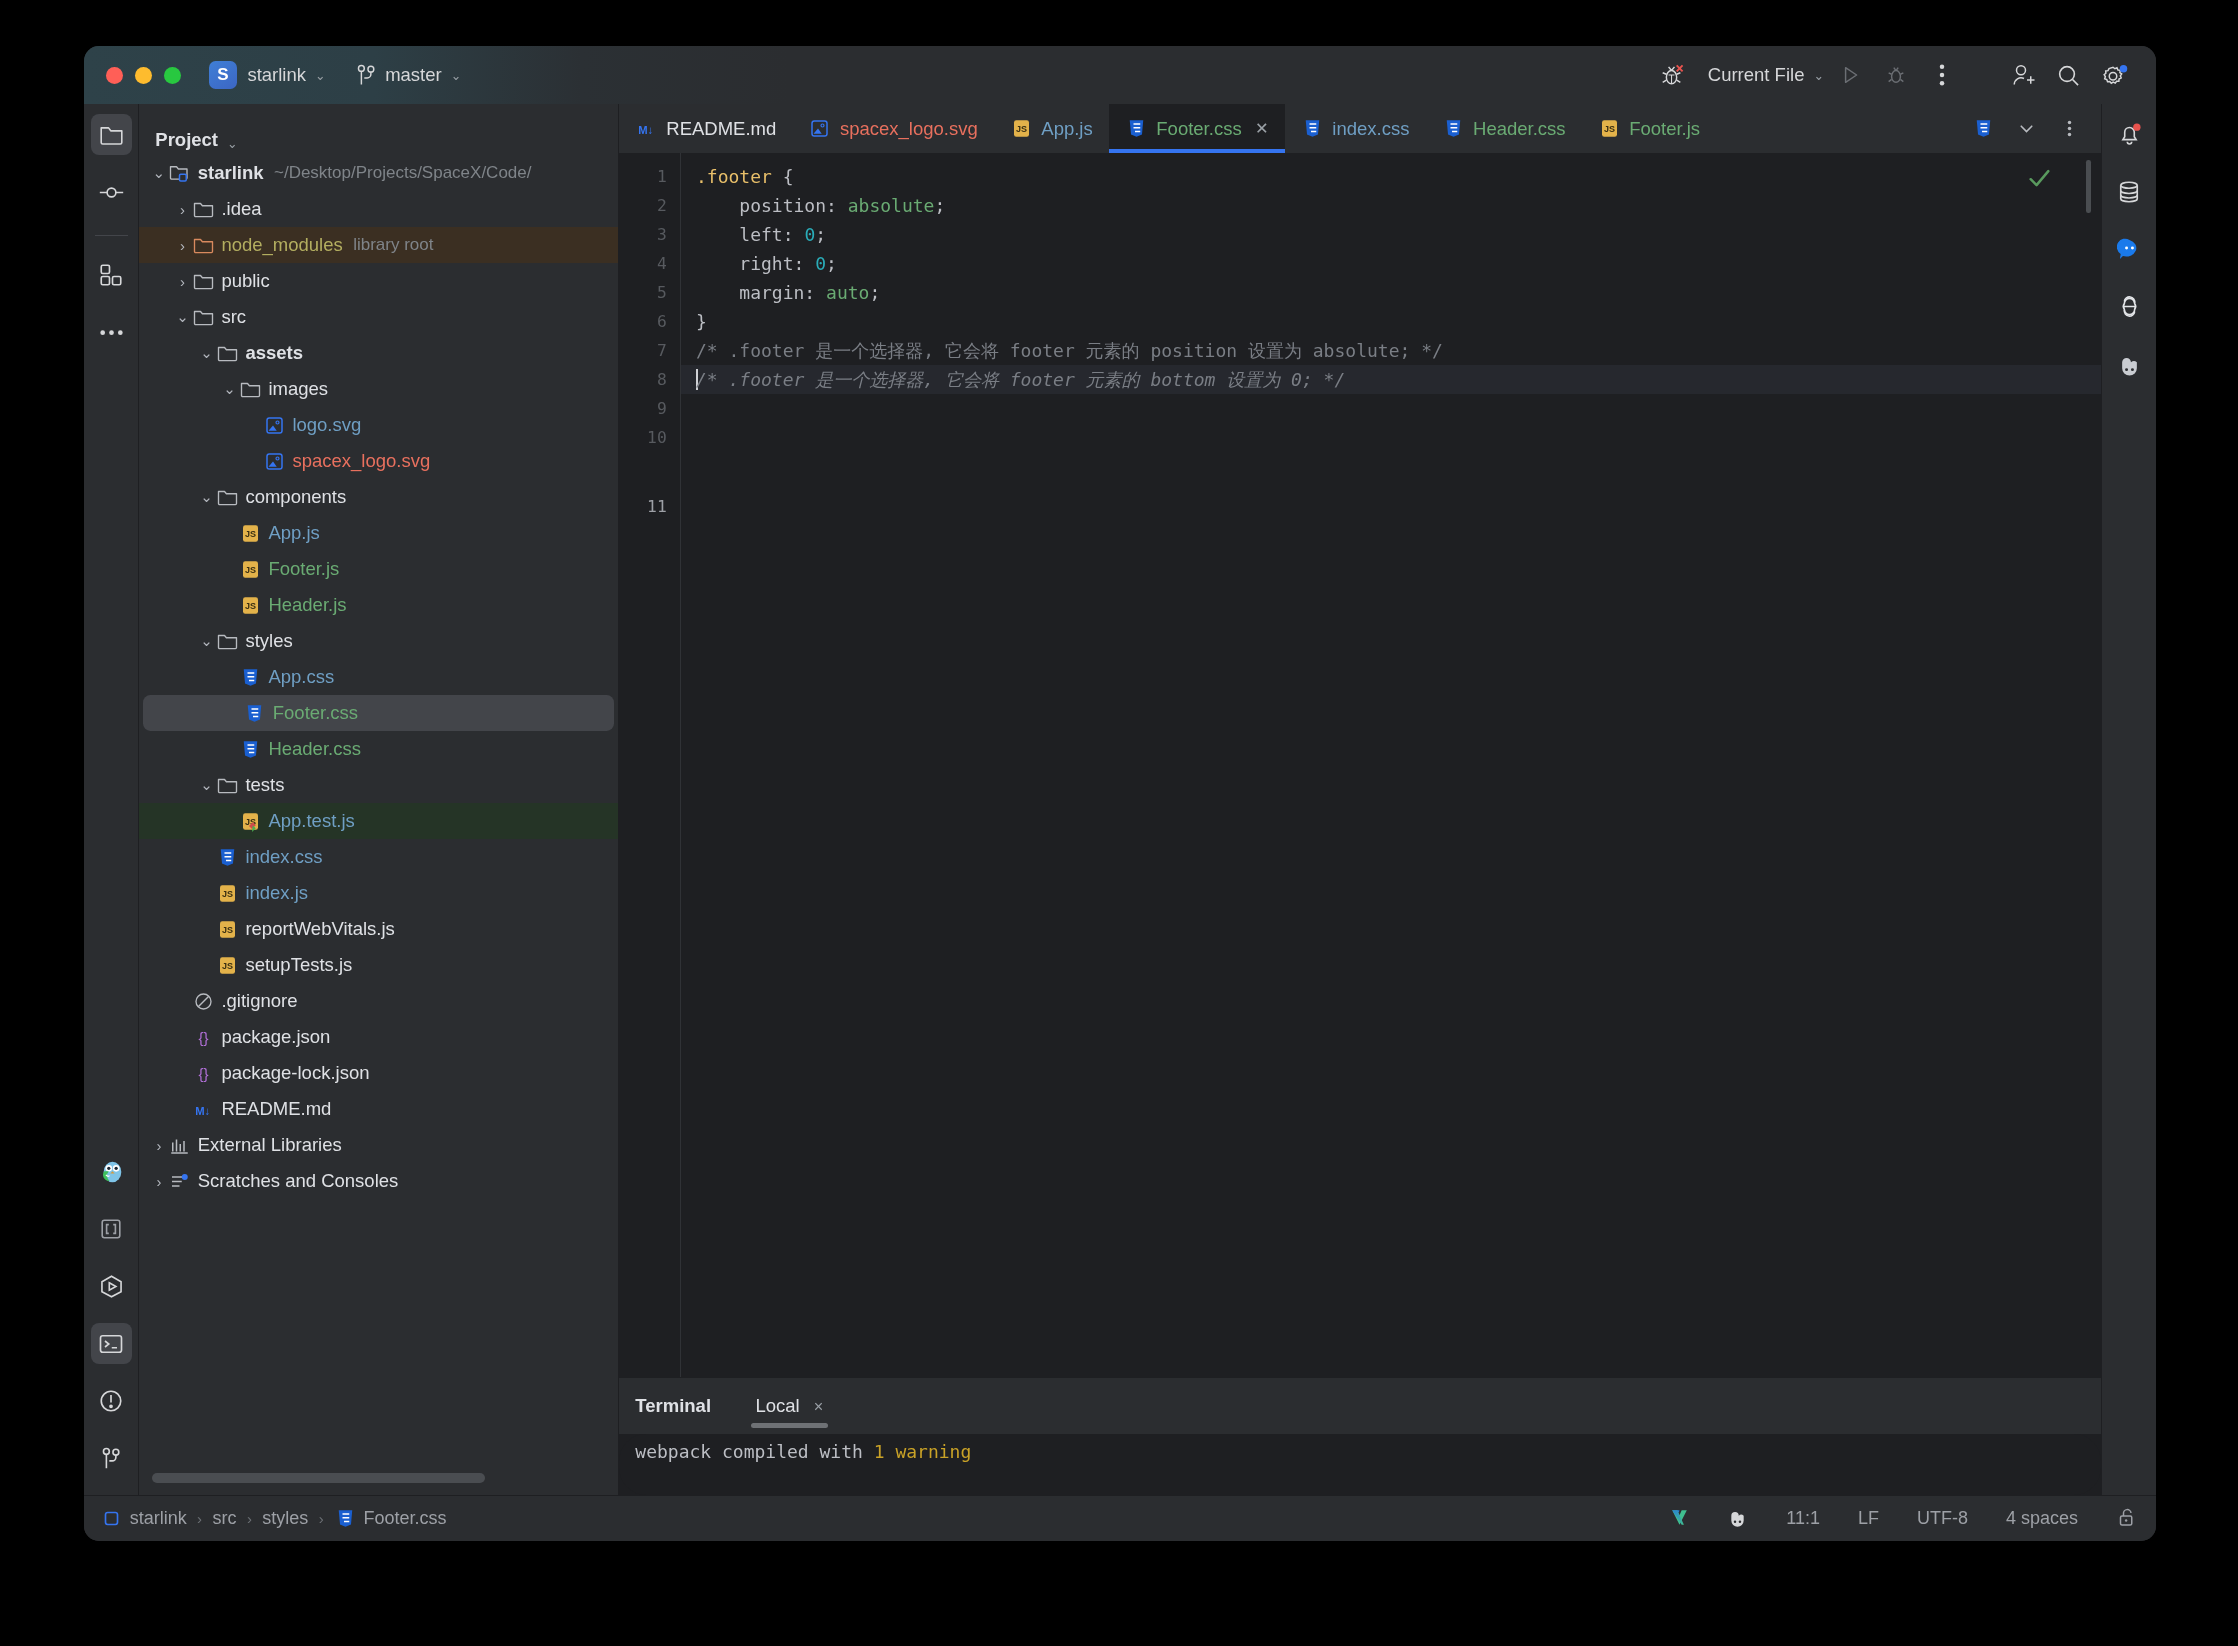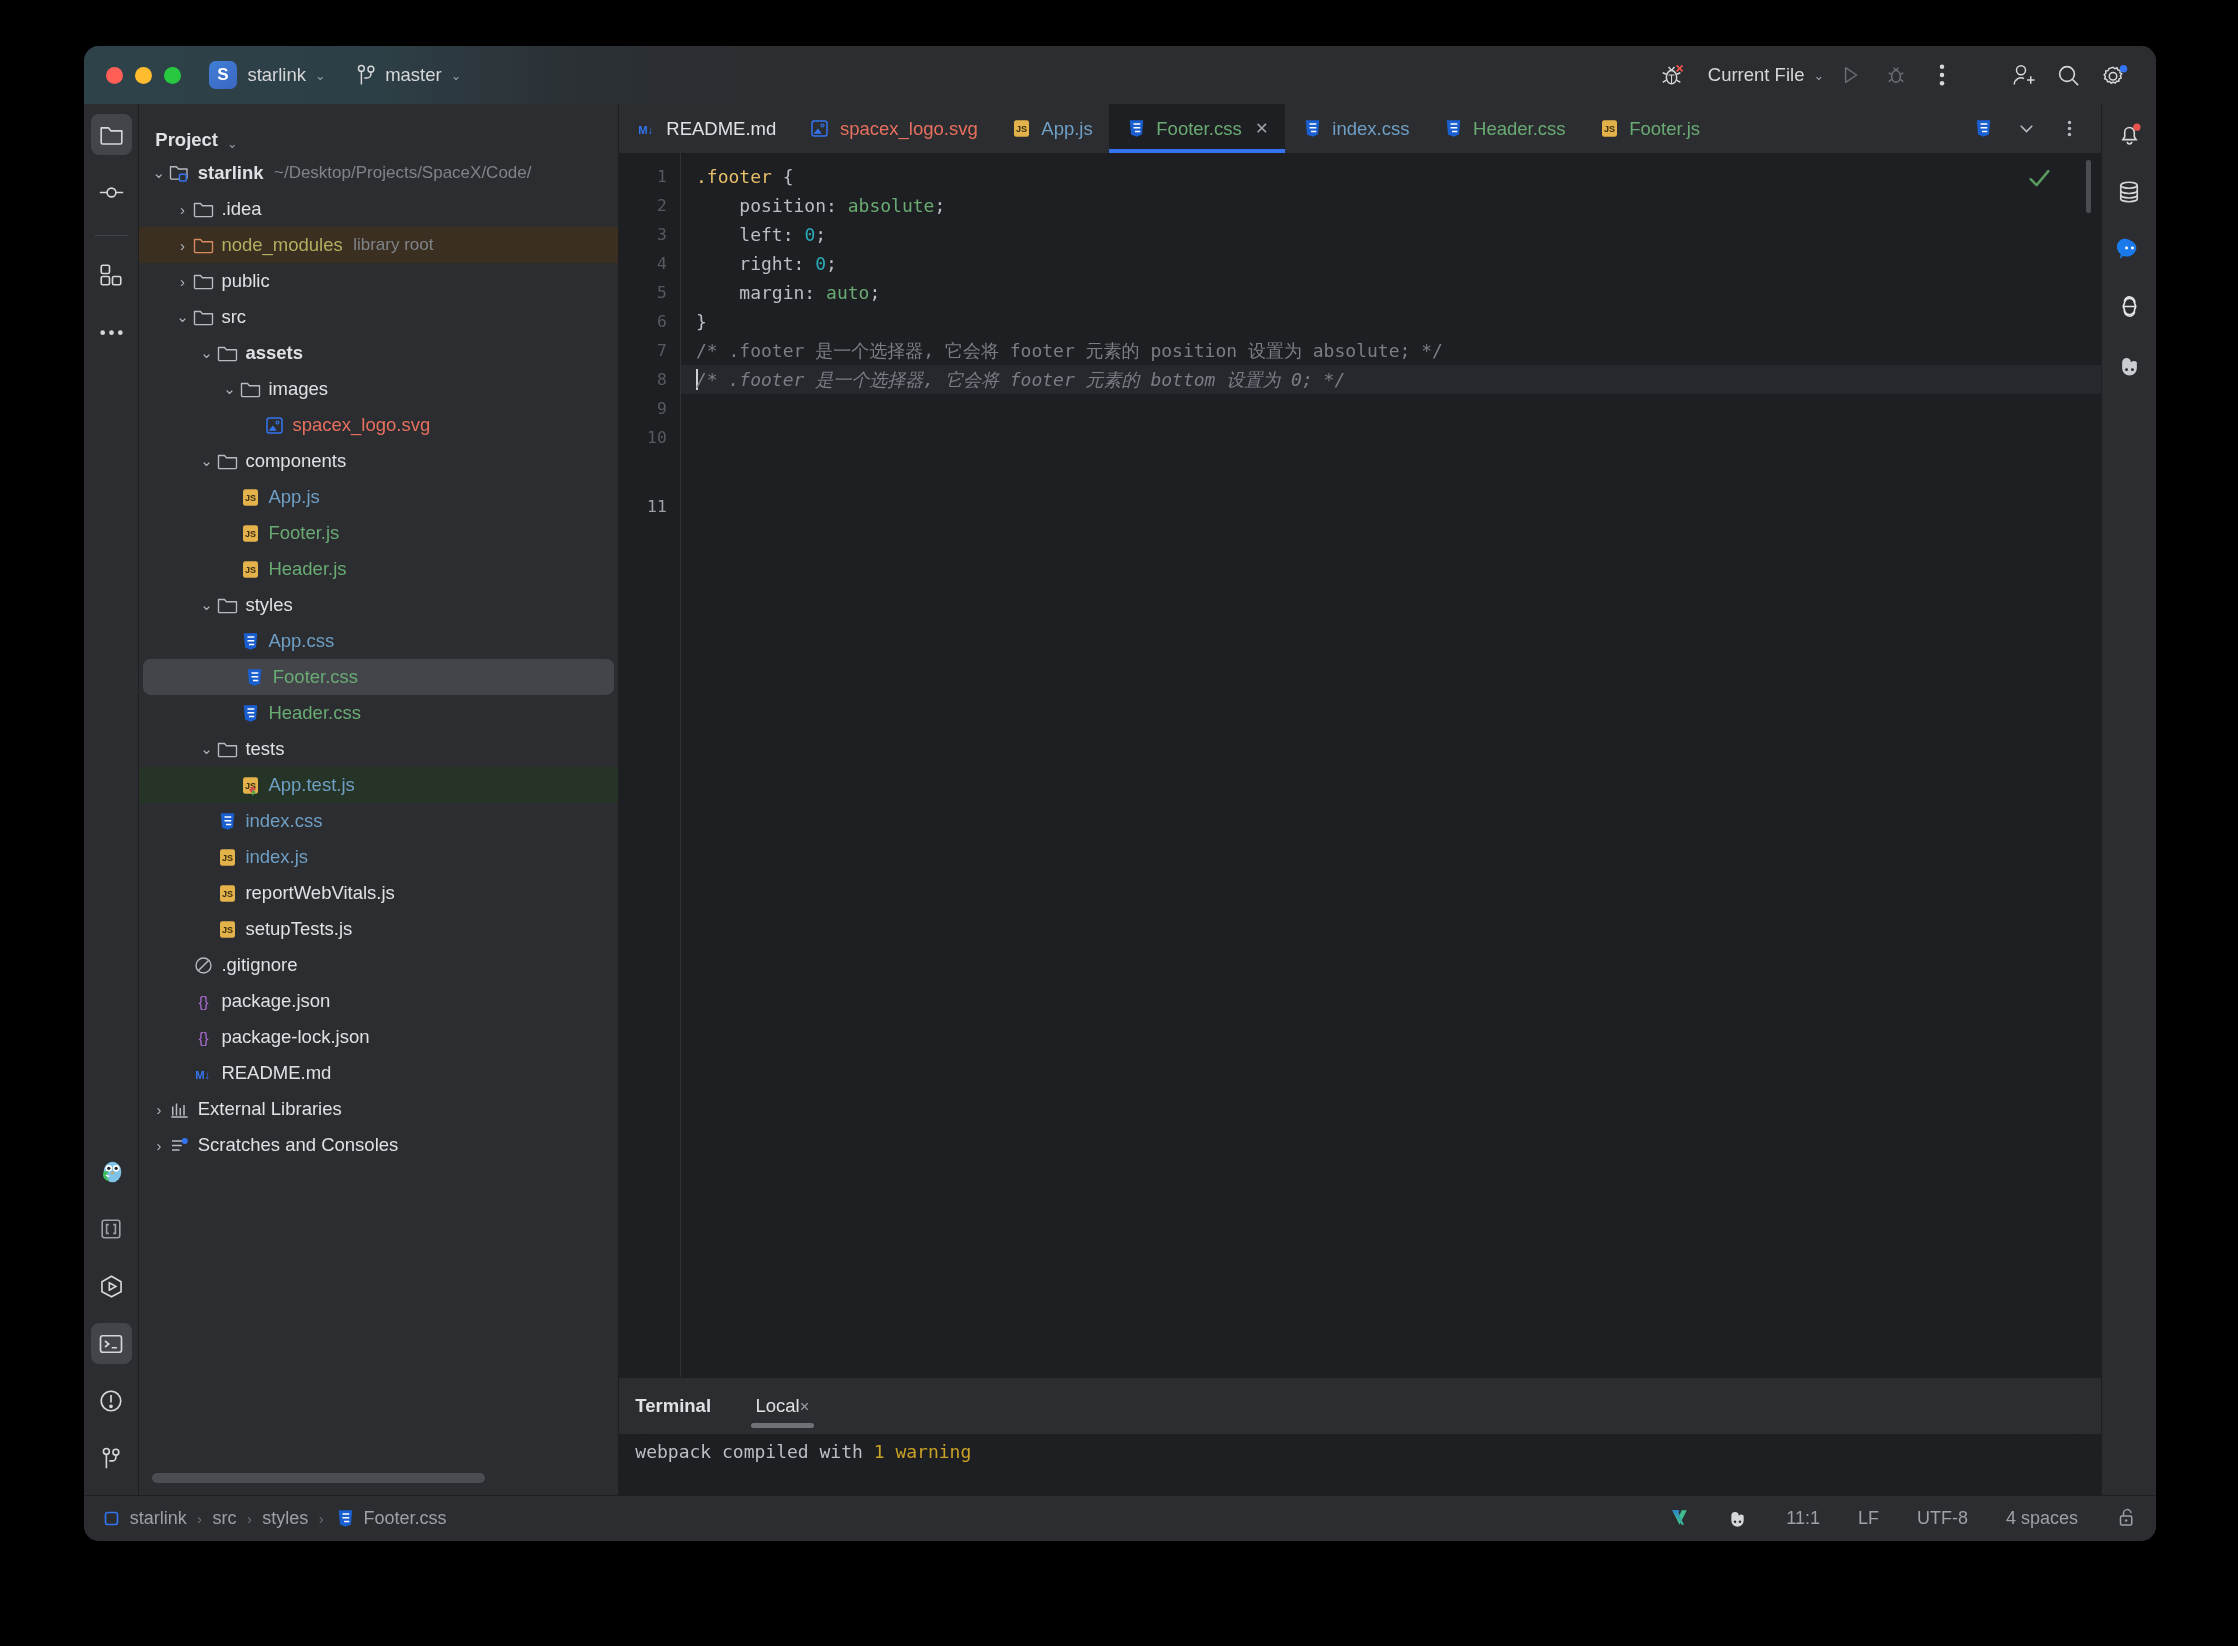--- a/index.html
+++ b/index.html
@@ -136,21 +136,21 @@
   .t-cmt { color: #7a7e85; }
   .t-cmt-i { color: #7a7e85; font-style: italic; }
   .caret { display:inline-block; width:1.5px; height:21px; background:#cfd1d5; vertical-align:-3.7px; margin-right:-1.5px;}
   .check { position: absolute; right: 49px; top: 13.3px; }
   .vthumb { position:absolute; right: 10.4px; top: 7.4px; width: 4.4px; height: 53px; background: #4a4d51; border-radius: 2.2px; }
 
   
   .termwrap { flex: 0 0 118px; background: #1e1f22; border-top: 0.7px solid #1e1f22; display:flex; flex-direction:column; }
   .termtabs { height: 56px; flex:0 0 56px; background:#2b2d30; display:flex; align-items:center; padding-left: 16.3px; gap: 0; }
   .termtabs .ttl { color:#dfe1e5; font-size:18.5px; font-weight:bold; margin-right: 34px; }
-  .termtab { display:flex; align-items:center; gap:0; position:relative; height:100%; padding: 0 10.4px; }
+  .termtab { display:flex; align-items:center; gap:14px; position:relative; height:100%; padding: 0 10.4px; }
   .termtab .lbl { color:#dfe1e5; font-size:18.5px; }
   .termtab .x { color:#9aa0a6; font-size:16.3px; }
   .termtab.active::after { content:''; position:absolute; left:6px; right:6px; bottom:6px; height:5.2px; background:#6e7175; border-radius:3px; }
   .termbody { flex:1; background:#1e1f22; padding: 7.4px 0 0 16.3px; border-radius: 27px; }
   .termline { font-family:"DejaVu Sans Mono", monospace; font-size:18px; color:#bcbec4; }
   .warn { color:#c9a227; }
 
   
   .rrail {
     width: 55px; flex: 0 0 55px; background: #2b2d30;
@@ -425,20 +425,31 @@
             <span class="fname bold">assets</span>
           </div>
           <div class="row" style="padding-left: 81px;">
             <span class="arrow">⌄</span>
             <span class="ic">
               <svg width="21" height="21" viewBox="0 0 28 28">
                 <path d="M2 6 h8 l2.5 3 H26 v13 a1.5 1.5 0 0 1 -1.5 1.5 H3.5 A1.5 1.5 0 0 1 2 22 Z" fill="none" stroke="#b8bbc0" stroke-width="1.8" stroke-linejoin="round"></path>
               </svg>
             </span>
             <span class="fname">images</span>
+          </div>
+          <div class="row" style="padding-left: 105px;">
+            <span class="arrow empty">·</span>
+            <span class="ic">
+              <svg width="21" height="21" viewBox="0 0 28 28">
+                <rect x="4" y="4" width="20" height="20" rx="3" fill="none" stroke="#3574f0" stroke-width="2"></rect>
+                <circle cx="18" cy="10" r="2" fill="none" stroke="#3574f0" stroke-width="1.6"></circle>
+                <path d="M6 21 l6 -7 5 7 z" fill="#3574f0"></path>
+              </svg>
+            </span>
+            <span class="fname blue">logo.svg</span>
           </div>
           <div class="row" style="padding-left: 105px;">
             <span class="arrow empty">·</span>
             <span class="ic">
               <svg width="21" height="21" viewBox="0 0 28 28">
                 <rect x="4" y="4" width="20" height="20" rx="3" fill="none" stroke="#3574f0" stroke-width="2"></rect>
                 <circle cx="18" cy="10" r="2" fill="none" stroke="#3574f0" stroke-width="1.6"></circle>
                 <path d="M6 21 l6 -7 5 7 z" fill="#3574f0"></path>
               </svg>
             </span>

